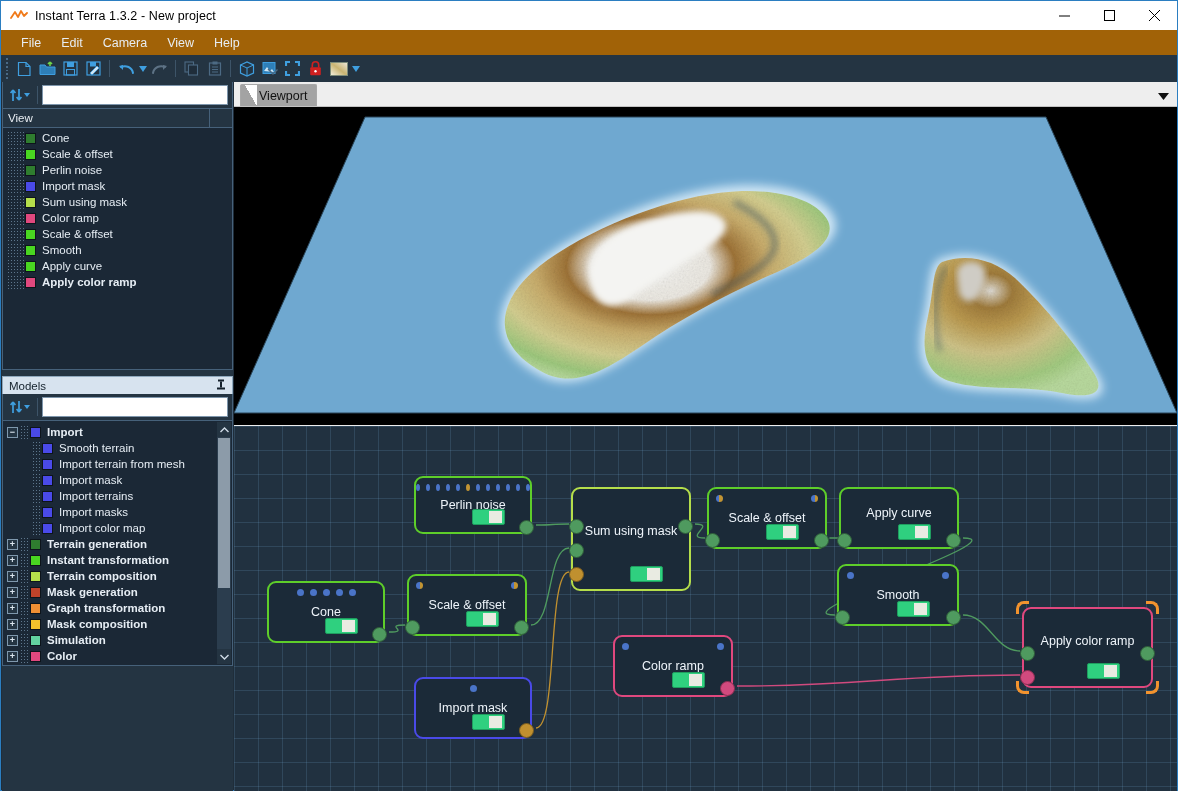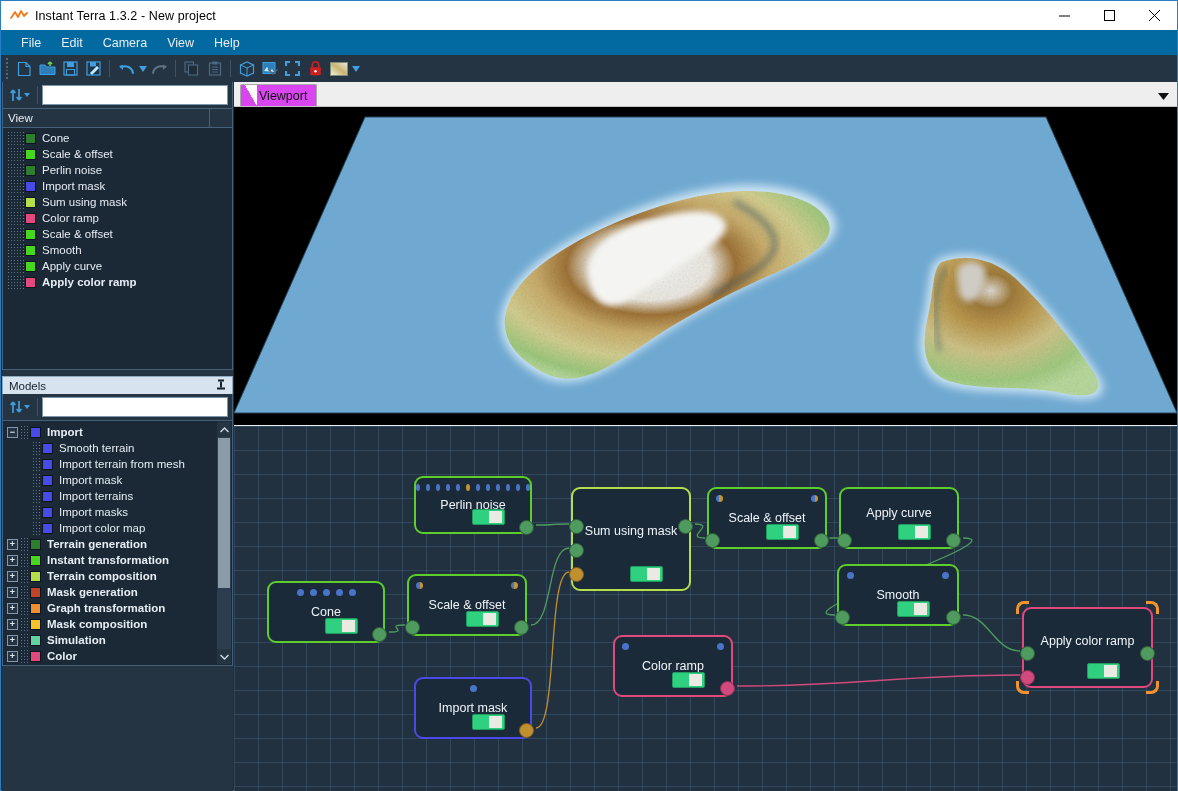--- a/index.html
+++ b/index.html
@@ -31,21 +31,21 @@
   }
   .win-buttons { margin-left: auto; display: flex; height: 29px; }
   .win-btn {
     width: 45px; height: 29px; display: flex; align-items: center; justify-content: center;
     color: #000;
   }
 
   
   .menubar {
     position: absolute; left: 0; top: 29px; width: 1176px; height: 25px;
-    background: #0369a1;
+    background: #a16207;
     display: flex; align-items: center; padding-left: 10px;
   }
   .menu-item {
     font-size: 12.5px; color: #e8edf2; padding: 3px 10px;
   }
 
   
   .toolbar {
     position: absolute; left: 0; top: 54px; width: 1176px; height: 27px;
     background: #243442;
@@ -131,21 +131,21 @@
   .vscroll .track { flex: 1; width: 14px; background: #2b3d4e; }
 
   
   .rightarea { position: absolute; left: 233px; top: 81px; width: 943px; height: 709px; }
 
   .tabstrip {
     height: 25px; background: #eeeeee; border-bottom: 1px solid #c2c2c2;
     display: flex; align-items: flex-end; position: relative;
   }
   .tab {
-    height: 22px; background: #d946ef;
+    height: 22px; background: #a3a3a3;
     border: 1px solid #a8a8a8; border-bottom: none;
     display: flex; align-items: center; padding: 0 9px 0 4px;
     font-size: 12.5px; color: #111;
     margin-left: 6px;
     position: relative;
     border-top-left-radius: 2px; border-top-right-radius: 2px;
   }
   .tab .slant {
     width: 12px; height: 21px; margin-right: 2px;
     background: linear-gradient(to top right, transparent 49.4%, #ffffff 49.6%);

